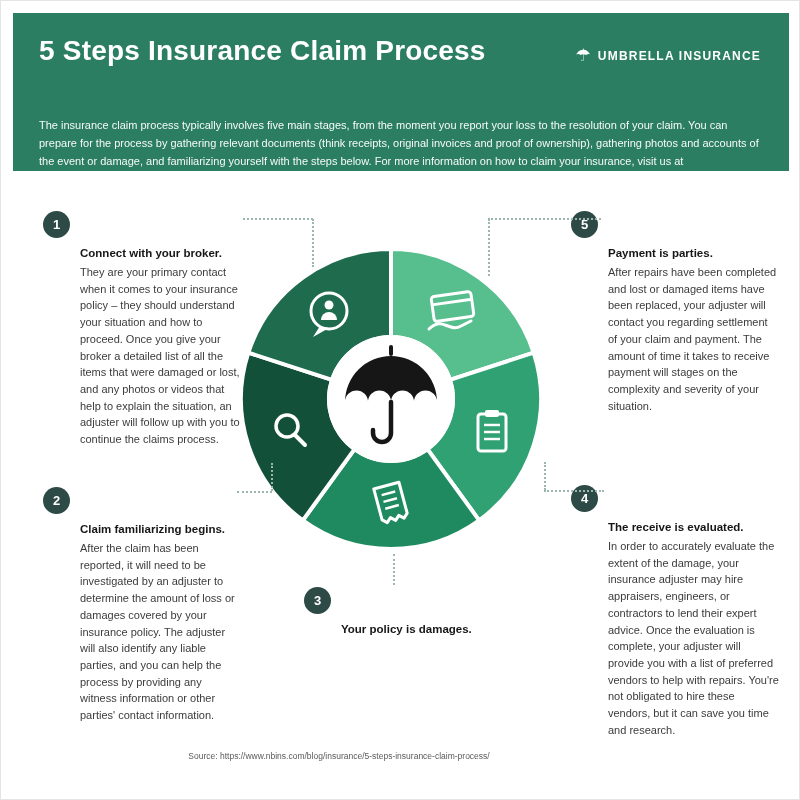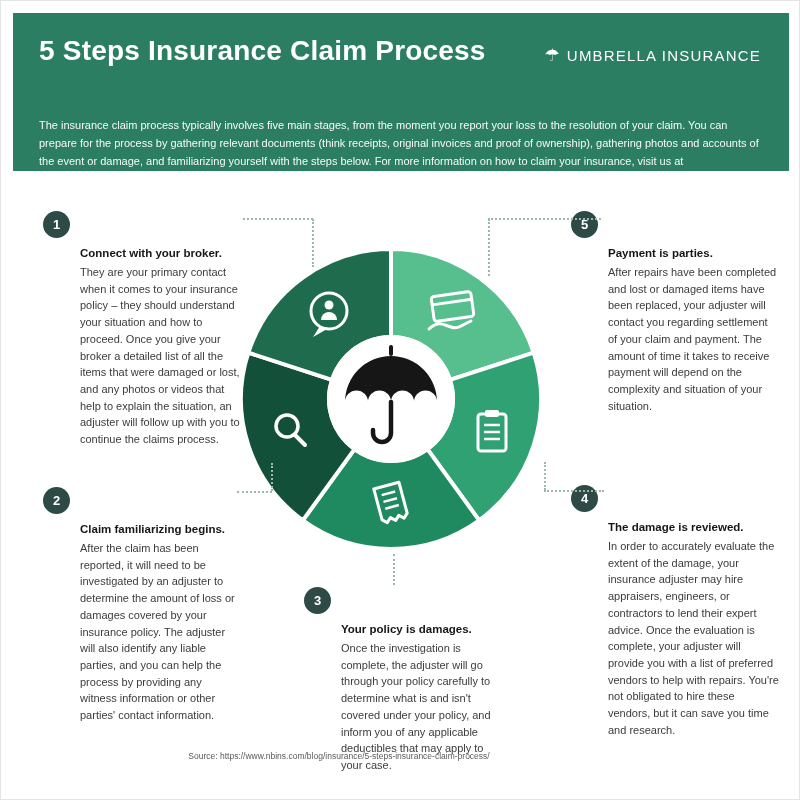--- a/index.html
+++ b/index.html
@@ -24,21 +24,21 @@
   }
   .header-title {
     position: absolute; left: 26px; top: 22px;
     color: #fff; font-size: 28px; font-weight: bold; letter-spacing: 0.2px;
   }
   .brand {
     position: absolute; right: 28px; top: 34px;
     display: flex; align-items: center; gap: 7px; color: #fff;
   }
   .brand-glyph { font-size: 17px; line-height: 1; }
-  .brand-name { font-size: 15px; font-weight: normal; letter-spacing: 1.2px; }
+  .brand-name { font-size: 12px; font-weight: bold; letter-spacing: 1.2px; }
   .intro {
     position: absolute; left: 26px; top: 72px; width: 726px;
     color: rgba(255,255,255,0.96);
     font-size: 11px; line-height: 1.62; margin-top: 32px;
   }
   .intro-link { font-weight: bold; color: #fff; }
 
   
   .step { position: absolute; display: flex; gap: 10px; }
   .badge {
@@ -171,35 +171,34 @@
     <div class="step-text">
       <div class="step-title">Claim familiarizing begins.</div>
       <div class="step-body">After the claim has been reported, it will need to be investigated by an adjuster to determine the amount of loss or damages covered by your insurance policy. The adjuster will also identify any liable parties, and you can help the process by providing any witness information or other parties' contact information.</div>
     </div>
   </div>
 
   <div class="step step-3">
     <div class="badge">3</div>
     <div class="step-text">
       <div class="step-title">Your policy is damages.</div>
-      <div class="step-body">Once the investigation is complete, the adjuster will go through your policy carefully to determine what is and isn't covered under your policy, and inform you of any applicable deductibles that may apply to your case.</div>
     </div>
   </div>
 
   <div class="step step-4">
     <div class="badge">4</div>
     <div class="step-text">
-      <div class="step-title">The damage is reviewed.</div>
+      <div class="step-title">The receive is evaluated.</div>
       <div class="step-body">In order to accurately evaluate the extent of the damage, your insurance adjuster may hire appraisers, engineers, or contractors to lend their expert advice. Once the evaluation is complete, your adjuster will provide you with a list of preferred vendors to help with repairs. You're not obligated to hire these vendors, but it can save you time and research.</div>
     </div>
   </div>
 
   <div class="step step-5">
     <div class="badge">5</div>
     <div class="step-text">
       <div class="step-title">Payment is parties.</div>
-      <div class="step-body">After repairs have been completed and lost or damaged items have been replaced, your adjuster will contact you regarding settlement of your claim and payment. The amount of time it takes to receive payment will depend on the complexity and situation of your situation.</div>
+      <div class="step-body">After repairs have been completed and lost or damaged items have been replaced, your adjuster will contact you regarding settlement of your claim and payment. The amount of time it takes to receive payment will stages on the complexity and severity of your situation.</div>
     </div>
   </div>
 
   <div class="source">Source: https://www.nbins.com/blog/insurance/5-steps-insurance-claim-process/</div>
 
 </div>
 
 </body></html>

